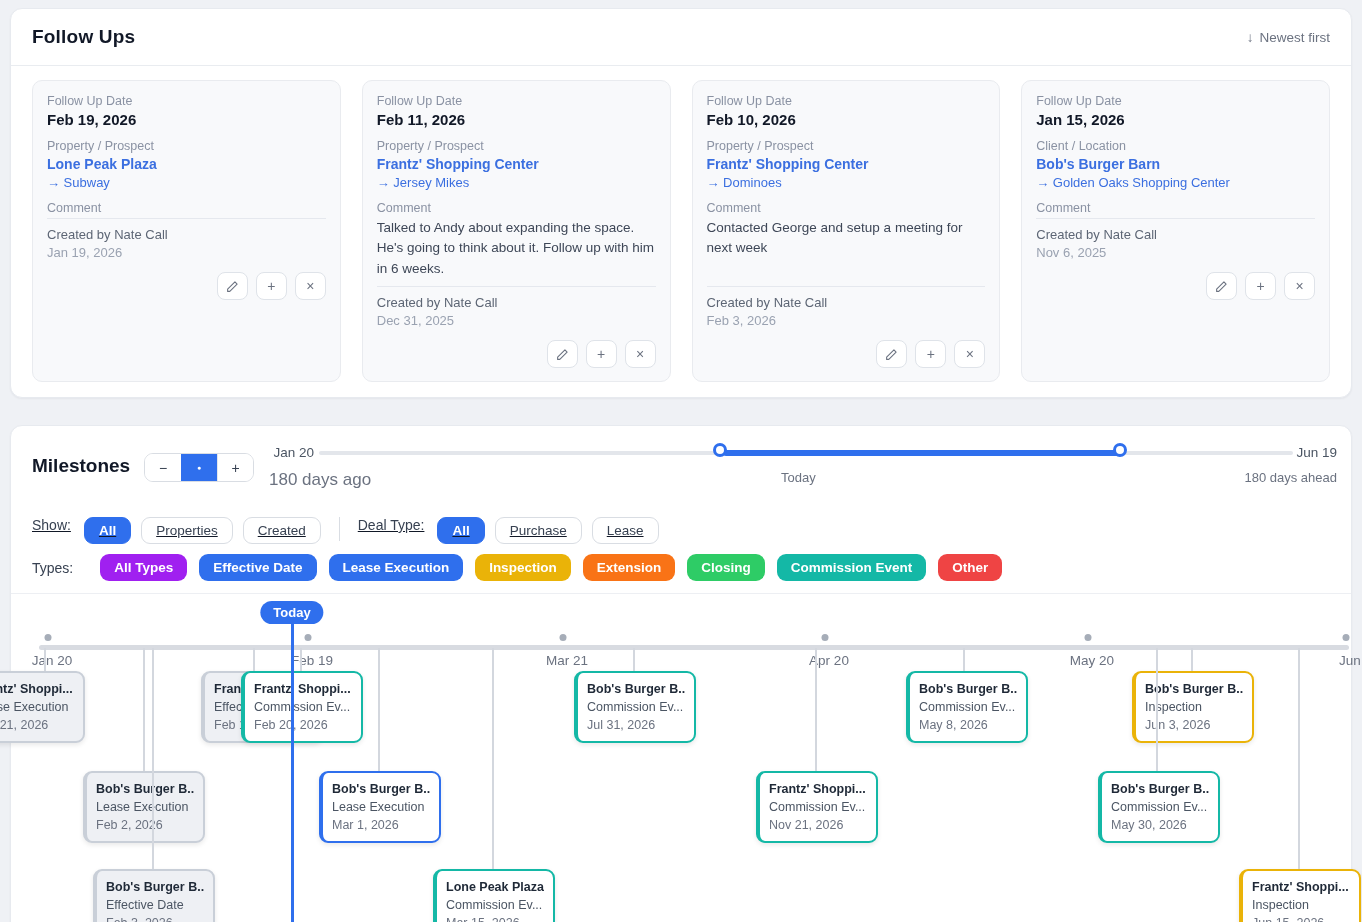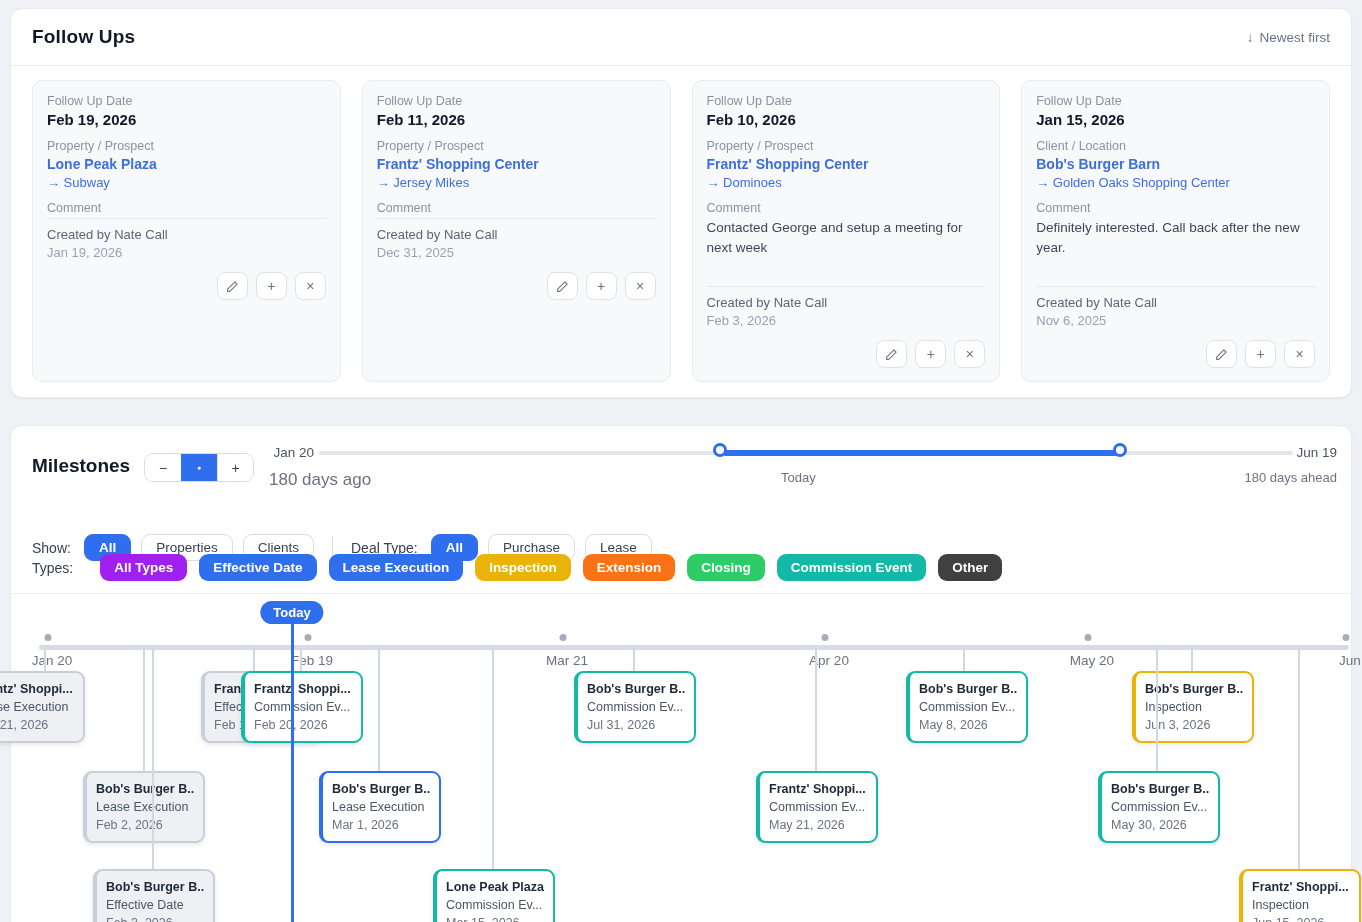--- a/index.html
+++ b/index.html
@@ -50,21 +50,21 @@
     border-radius:2px; cursor:pointer; }
   .sl-range { position:absolute; left:404px; top:-1px; width:400px; height:6px; background:#2f6fed;
     border-radius:3px; }
   .sl-handle { position:absolute; top:-8px; width:14px; height:14px; background:#fff;
     border:3px solid #2f6fed; border-radius:50%; cursor:grab; }
   .sl-today { position:absolute; left:770px; top:44px; font-size:13px; color:#6b7280; }
   .sl-end-label { position:absolute; right:14px; top:19px; font-size:13.5px; color:#4b5563; }
   .sl-end-sub { position:absolute; right:14px; top:44px; font-size:13px; color:#6b7280; }
 
   
-  .frow1 { position:absolute; left:21px; top:108px; display:flex; align-items:center; gap:10px; }
+  .frow1 { position:absolute; left:21px; top:91px; display:flex; gap:10px;text-decoration:underline; }
   .frow2 { position:absolute; left:21px; top:128px; display:flex; align-items:center; gap:10px; }
   .flabel { font-size:14px; color:#374151; margin-right:3px; }
   .pill { height:27px; padding:0 14px; border-radius:9px; border:1px solid #d9dde3; background:#fff;
     color:#374151; font-size:13.5px; font-weight:500; cursor:pointer;
     font-family:"Liberation Sans","DejaVu Sans",sans-serif; }
   .pill.active { background:#2f6fed; border-color:#2f6fed; color:#fff; font-weight:600; }
   .pill.type { border:none; color:#fff; font-weight:700; }
   .vdiv { width:1px; height:24px; background:#d9dde3; margin:0 8px; }
   .section-divider { position:absolute; left:0; top:167px; width:100%; height:1px; background:#edeff3; }
 
@@ -129,20 +129,21 @@
     </div>
   </div>
 
   <div class="fu-card">
     <div class="fu-label">Follow Up Date</div>
     <div class="fu-date">Feb 11, 2026</div>
     <div class="fu-label">Property / Prospect</div>
     <div class="fu-entity">Frantz' Shopping Center</div>
     <div class="fu-sub">→ Jersey Mikes</div>
     <div class="fu-label">Comment</div>
+    <div class="fu-comment">Talked to Andy about expanding the space. He's going to think about it. Follow up with him in 6 weeks.</div>
     <div class="fu-footer">
       <div class="fu-created">Created by Nate Call</div>
       <div class="fu-created-date">Dec 31, 2025</div>
       <div class="fu-actions">
         <button class="fu-btn">
           <svg viewBox="0 0 24 24" fill="none" stroke="currentColor" stroke-width="2" stroke-linejoin="round">
             <path d="M16.5 3.5l4 4L7 21H3v-4L16.5 3.5z"></path>
           </svg>
         </button>
         <button class="fu-btn">
@@ -182,21 +183,20 @@
     </div>
   </div>
 
   <div class="fu-card">
     <div class="fu-label">Follow Up Date</div>
     <div class="fu-date">Jan 15, 2026</div>
     <div class="fu-label">Client / Location</div>
     <div class="fu-entity">Bob's Burger Barn</div>
     <div class="fu-sub">→ Golden Oaks Shopping Center</div>
     <div class="fu-label">Comment</div>
-    <div class="fu-comment">Definitely interested. Call back after the new year.</div>
     <div class="fu-footer">
       <div class="fu-created">Created by Nate Call</div>
       <div class="fu-created-date">Nov 6, 2025</div>
       <div class="fu-actions">
         <button class="fu-btn">
           <svg viewBox="0 0 24 24" fill="none" stroke="currentColor" stroke-width="2" stroke-linejoin="round">
             <path d="M16.5 3.5l4 4L7 21H3v-4L16.5 3.5z"></path>
           </svg>
         </button>
         <button class="fu-btn">
@@ -229,41 +229,41 @@
   </div>
   <div class="sl-today">Today</div>
   <div class="sl-end-label">Jun 19</div>
   <div class="sl-end-sub">180 days ahead</div>
 
   <div class="frow1">
     <span class="flabel">Show:</span>
     <span style="display:flex;gap:10px;" id="show-pills">
         <button class="pill active">All</button>
         <button class="pill">Properties</button>
-        <button class="pill">Clients</button>
+        <button class="pill">Created</button>
       </span>
     <span class="vdiv"></span>
     <span class="flabel">Deal Type:</span>
     <span style="display:flex;gap:10px;" id="deal-pills">
         <button class="pill active">All</button>
         <button class="pill">Purchase</button>
         <button class="pill">Lease</button>
       </span>
   </div>
   <div class="frow2">
     <span class="flabel">Types:</span>
     <span style="display:flex;gap:12px;margin-left:14px;justify-content:center;" id="type-pills">
         <button class="pill type" style="background: rgb(160, 32, 240);">All Types</button>
         <button class="pill type" style="background: rgb(47, 111, 237);">Effective Date</button>
         <button class="pill type" style="background: rgb(47, 111, 237);">Lease Execution</button>
         <button class="pill type" style="background: rgb(234, 179, 8);">Inspection</button>
         <button class="pill type" style="background: rgb(249, 115, 22);">Extension</button>
         <button class="pill type" style="background: rgb(46, 204, 102);">Closing</button>
         <button class="pill type" style="background: rgb(20, 184, 166);">Commission Event</button>
-        <button class="pill type" style="background: #404040;">Other</button>
+        <button class="pill type" style="background: #ef4444;">Other</button>
       </span>
   </div>
 
   <div class="section-divider"></div>
 
   <div class="timeline" id="timeline">
     <div class="tl-axis"></div>
   <div class="tl-dot" style="left: 37px;"></div>
       <div class="tl-mlabel" style="left: 41px;">Jan 20</div>
       <div class="tl-dot" style="left: 297px;"></div>
@@ -320,21 +320,21 @@
       <div class="tl-conn" style="left: 132px; height: 123px;"></div>
       <div class="ms-card blue" style="left: 308px; top: 175px;">
         <div class="t">Bob's Burger B...</div>
         <div class="y">Lease Execution</div>
         <div class="d">Mar 1, 2026</div>
       </div>
       <div class="tl-conn" style="left: 367px; height: 123px;"></div>
       <div class="ms-card teal" style="left: 745px; top: 175px;">
         <div class="t">Frantz' Shoppi...</div>
         <div class="y">Commission Ev...</div>
-        <div class="d">May 21, 2026</div>
+        <div class="d">Nov 21, 2026</div>
       </div>
       <div class="tl-conn" style="left: 804px; height: 123px;"></div>
       <div class="ms-card teal" style="left: 1087px; top: 175px;">
         <div class="t">Bob's Burger B...</div>
         <div class="y">Commission Ev...</div>
         <div class="d">May 30, 2026</div>
       </div>
       <div class="tl-conn" style="left: 1145px; height: 123px;"></div>
       <div class="ms-card gray" style="left: 82px; top: 273px;">
         <div class="t">Bob's Burger B...</div>

